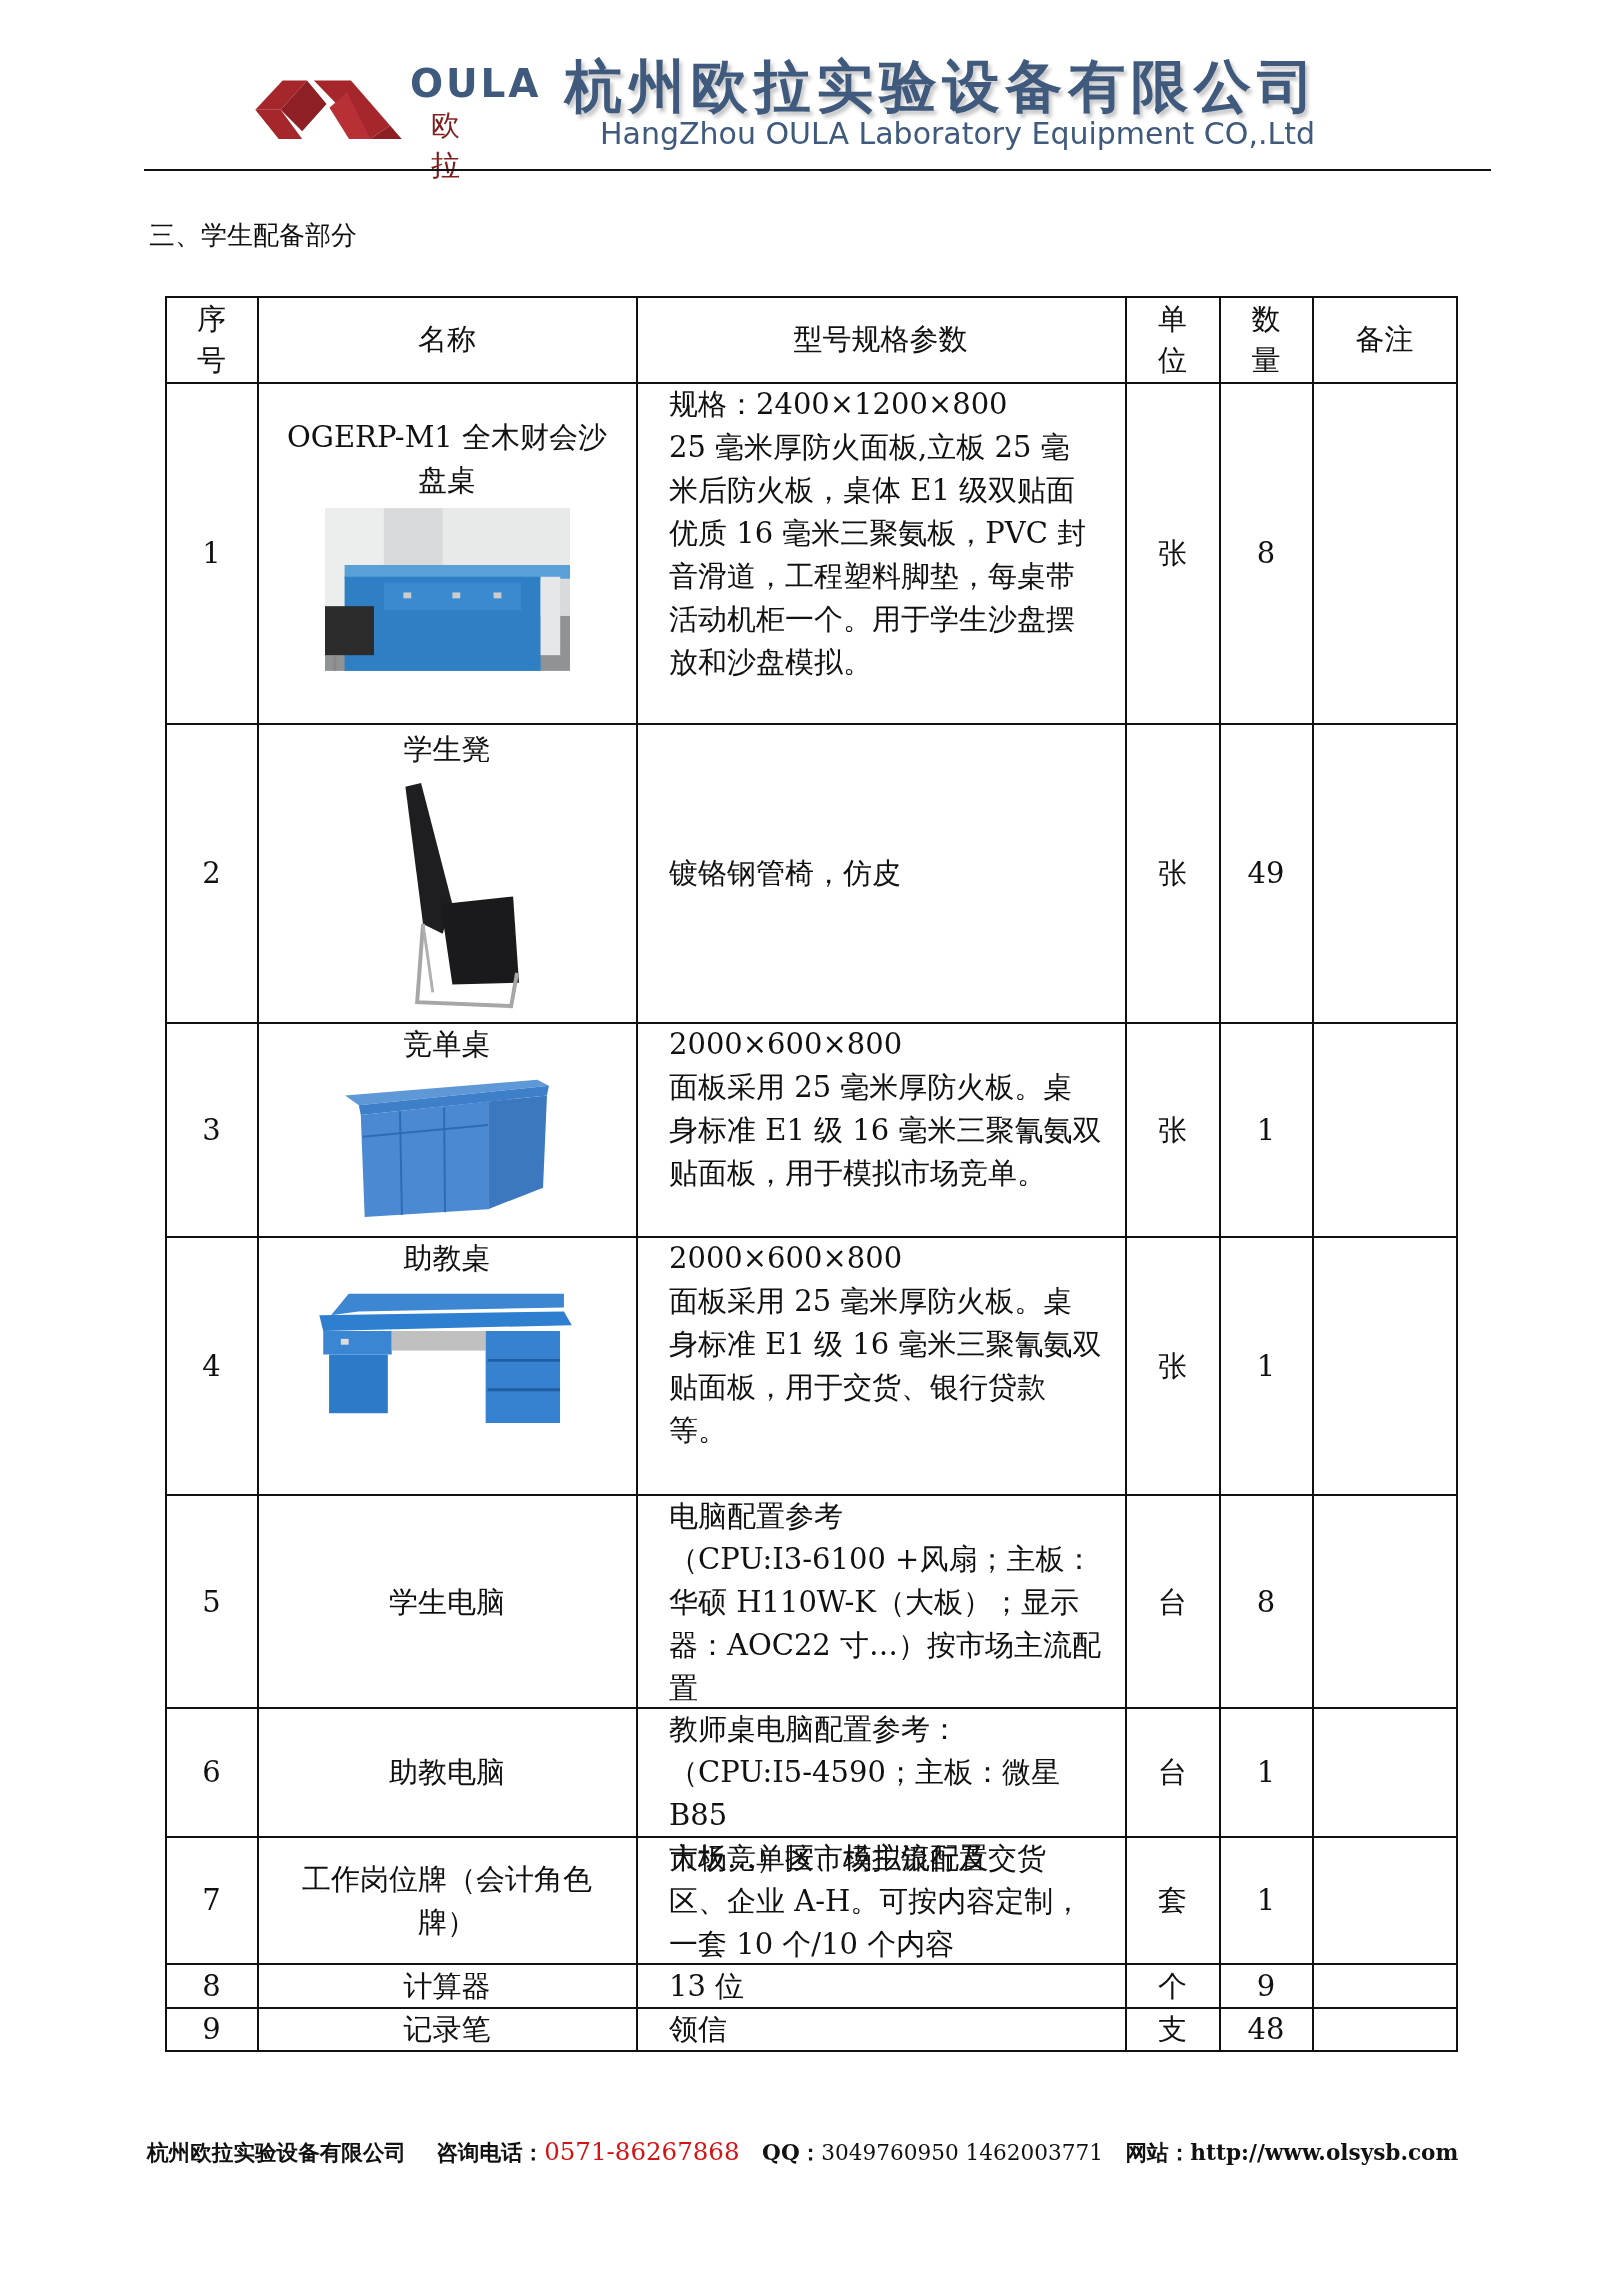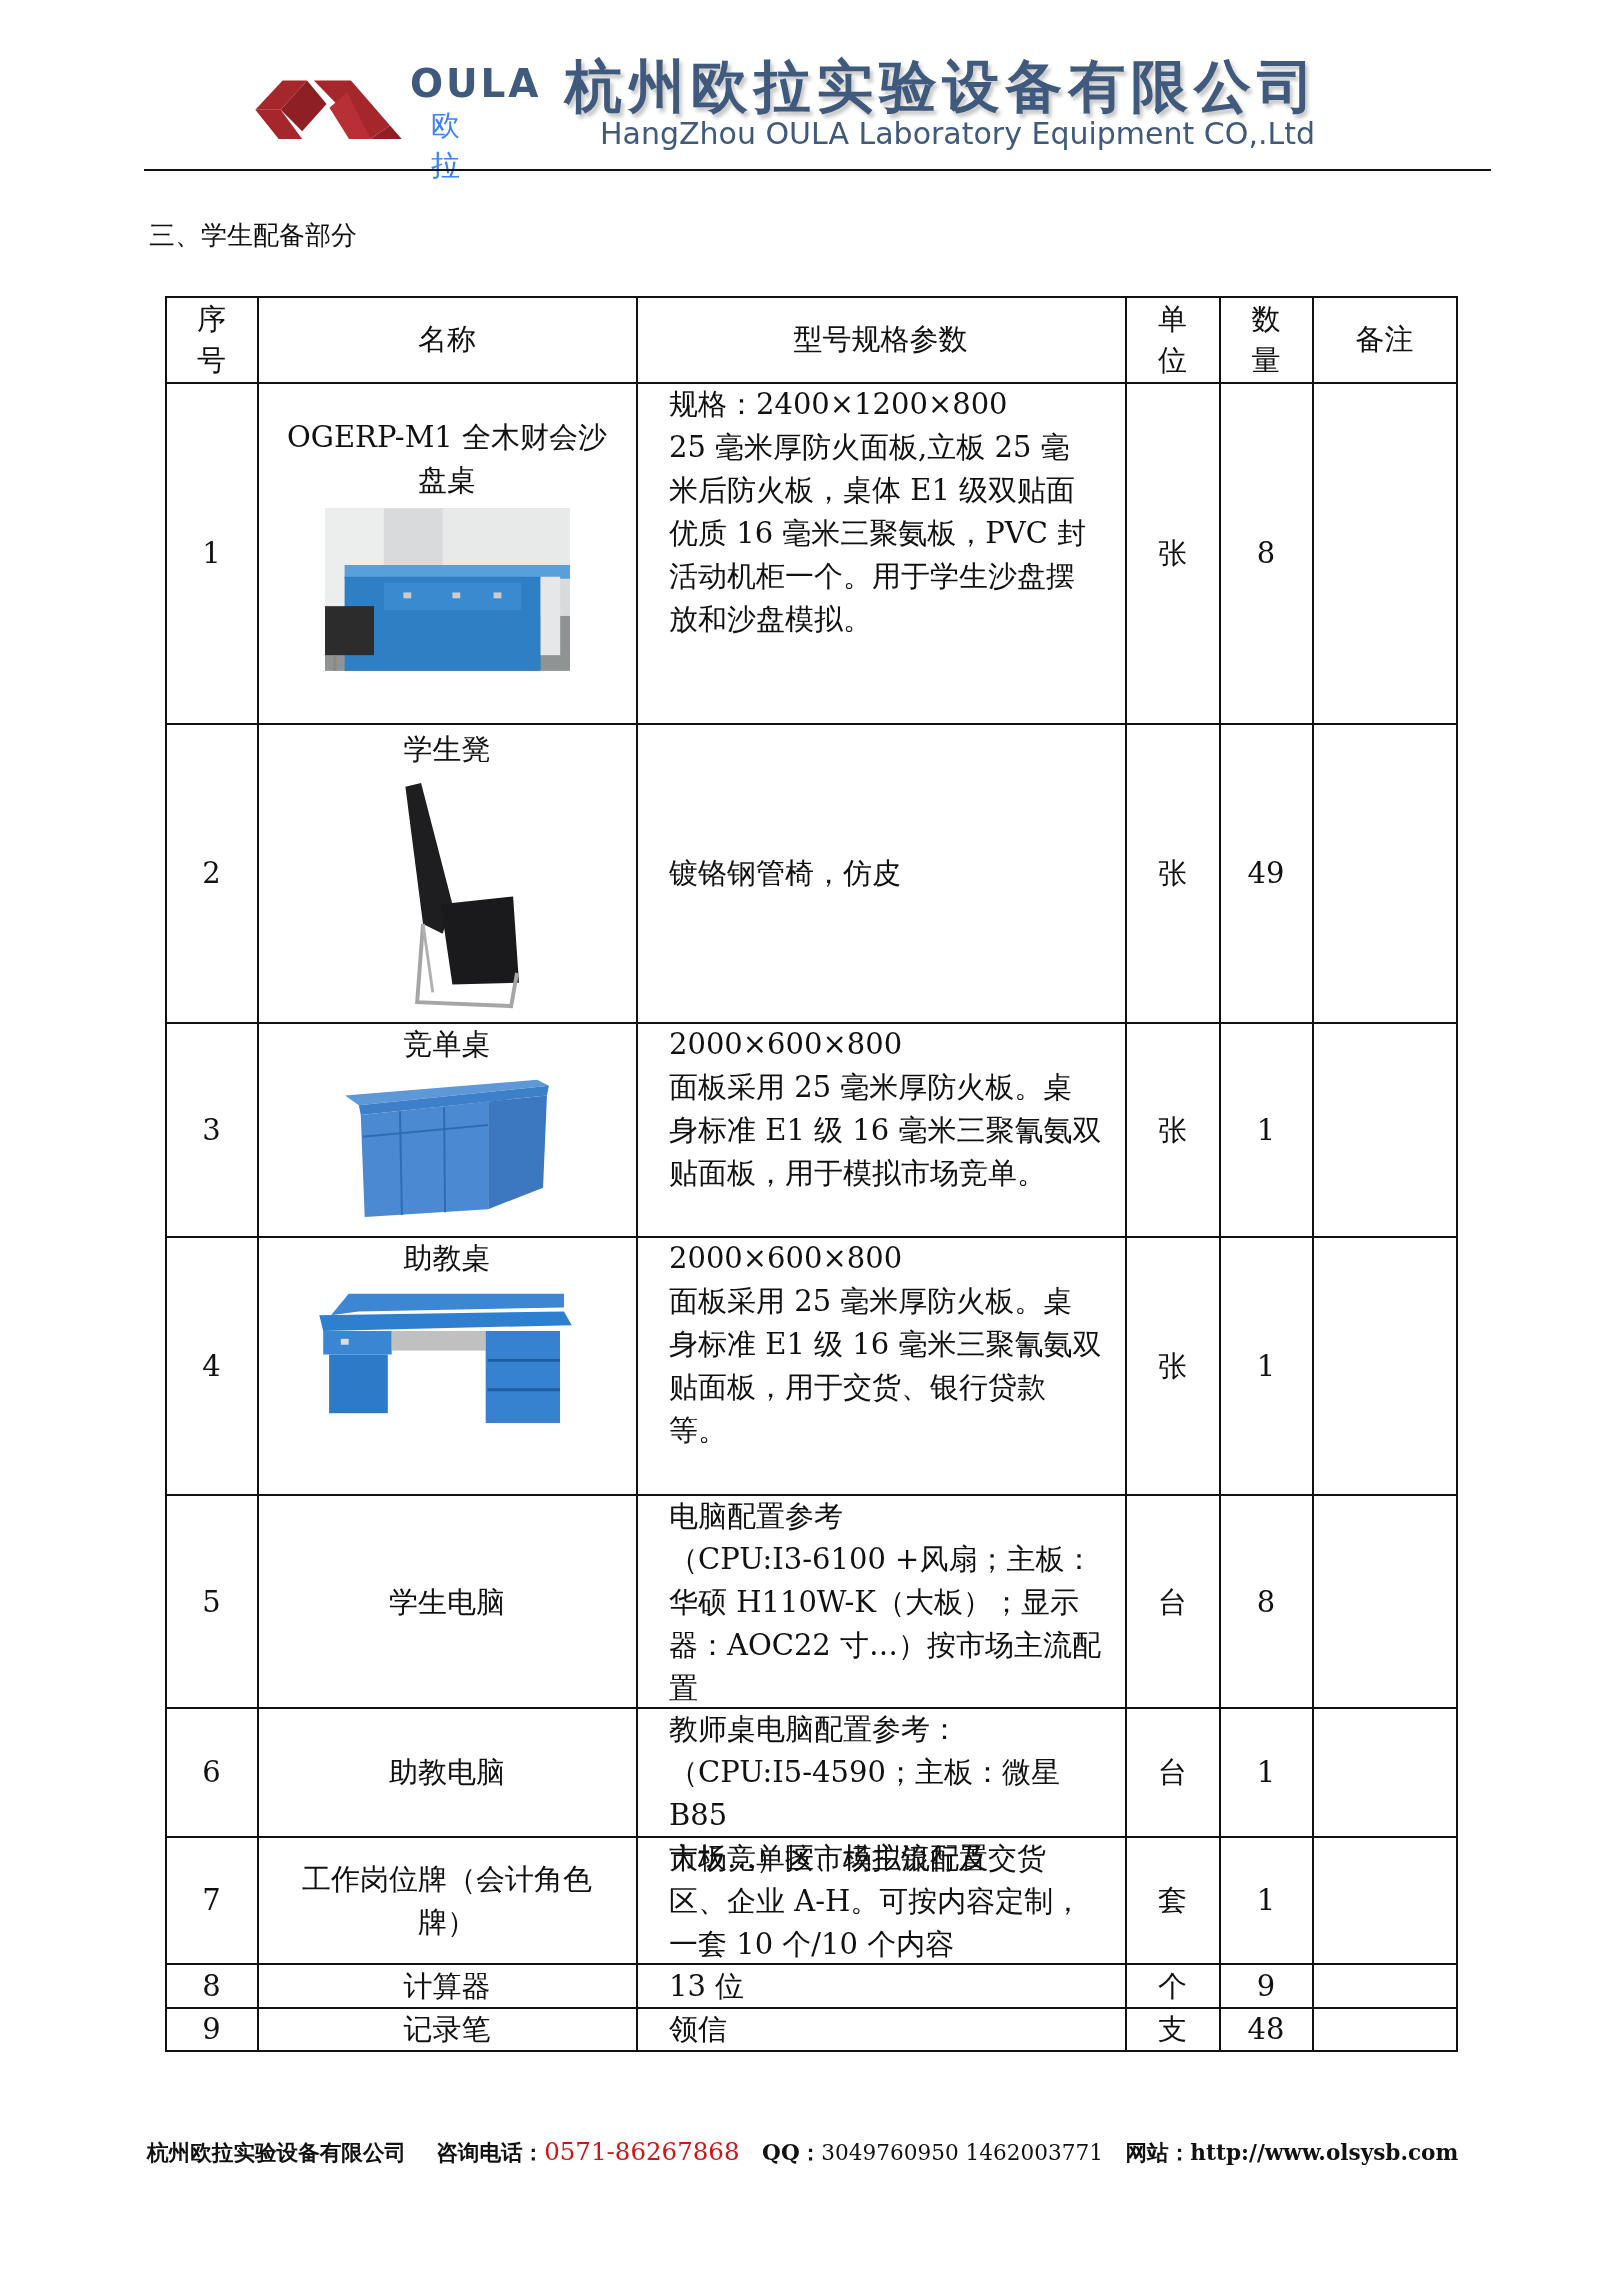--- a/index.html
+++ b/index.html
@@ -4,21 +4,21 @@
 <style>
   html, body { margin:0; padding:0; background:#fff; }
   body { width:1620px; height:2292px; position:relative; overflow:hidden;
          font-family:"DejaVu Serif","Liberation Serif",serif; color:#111; }
   .abs { position:absolute; }
   
   .logo { left:253px; top:61px; width:152px; height:82px; }
   .logo-en { left:410px; top:61px; font-family:"DejaVu Sans","Liberation Sans",sans-serif;
              font-weight:bold; font-size:39px; color:#3f5a7c; letter-spacing:2.9px; }
   .logo-cn { left:431px; top:106px; font-family:"DejaVu Sans","Liberation Sans",sans-serif;
-             font-size:29px; color:#3b82f6; letter-spacing:11.8px; }
+             font-size:29px; color:#7f1d1d; letter-spacing:11.8px; }
   .company-cn { left:565px; top:49px; font-family:"DejaVu Sans","Liberation Sans",sans-serif;
                 font-weight:bold; font-size:57px; color:#3f5a7c; letter-spacing:5.9px;
                 text-shadow:2.9px 3.9px 3.9px #c8c8c8; white-space:nowrap; }
   .company-en { left:600px; top:116px; font-family:"DejaVu Sans","Liberation Sans",sans-serif;
                 font-size:30px; color:#3f5a7c; white-space:nowrap; }
   .rule { left:144px; top:169px; width:1347px; height:2px; background:#111; }
   .section-title { left:149px; top:218px; font-size:26px; white-space:nowrap; }
   
   .tbl { left:165px; top:296px; width:1293px; height:1756px; }
   .hline { position:absolute; left:0; width:1293px; height:2px; background:#111; }
@@ -111,20 +111,21 @@
           <rect x="0" y="100" width="50" height="50" fill="#2c2c2c"></rect>
           <line x1="10" y1="150" x2="10" y2="166" stroke="#888" stroke-width="3"></line>
         </svg>
       </div>
     </div>
     <div class="cell left spec" style="left:472px;top:87px;width:487px;height:341px;flex-direction:column;align-items:flex-start;">
       <div>规格：2400×1200×800</div>
       <div>25 毫米厚防火面板,立板 25 毫</div>
       <div>米后防火板，桌体 E1 级双贴面</div>
       <div>优质 16 毫米三聚氨板，PVC 封</div>
+      <div>音滑道，工程塑料脚垫，每桌带</div>
       <div>活动机柜一个。用于学生沙盘摆</div>
       <div>放和沙盘模拟。</div>
     </div>
     <div class="cell" style="left:961px;top:87px;width:93px;height:341px;">张</div>
     <div class="cell" style="left:1055px;top:87px;width:92px;height:341px;">8</div>
     <div class="cell" style="left:1148px;top:87px;width:143px;height:341px;"></div>
   </div>
 
   <div>
     <div class="cell" style="left:0;top:428px;width:93px;height:299px;">2</div>

